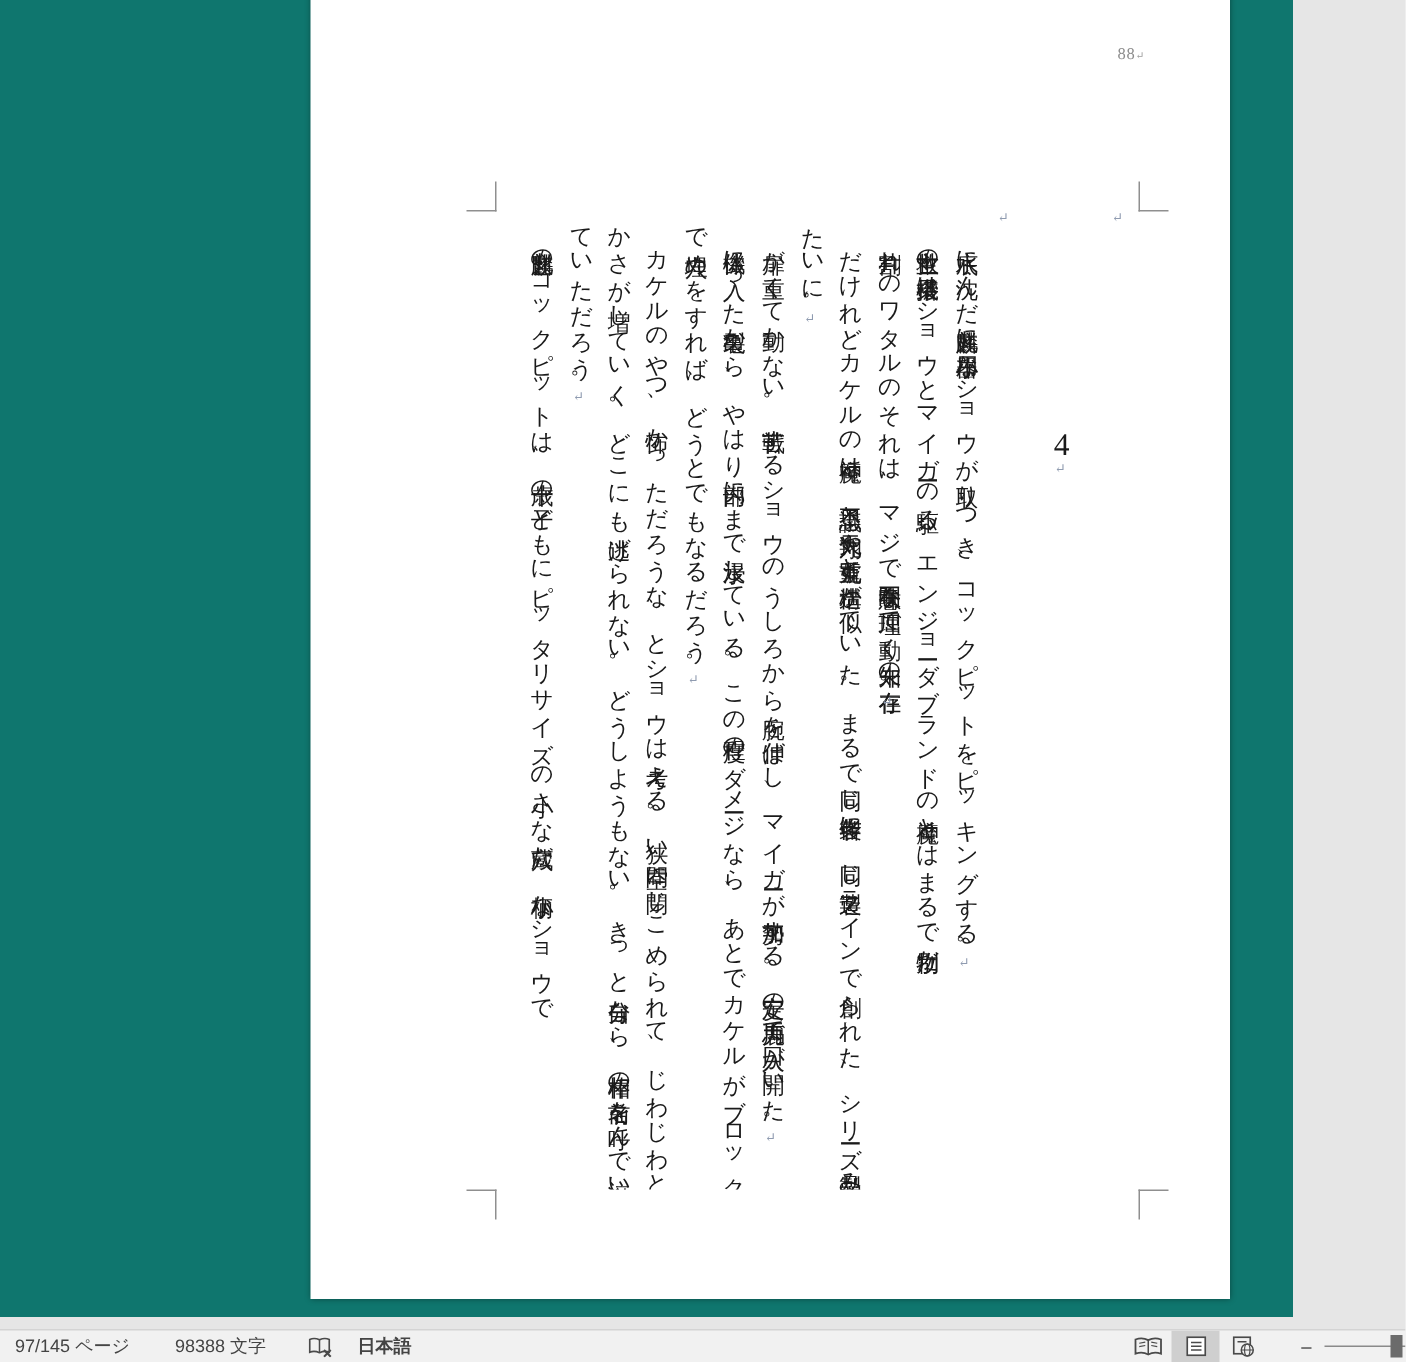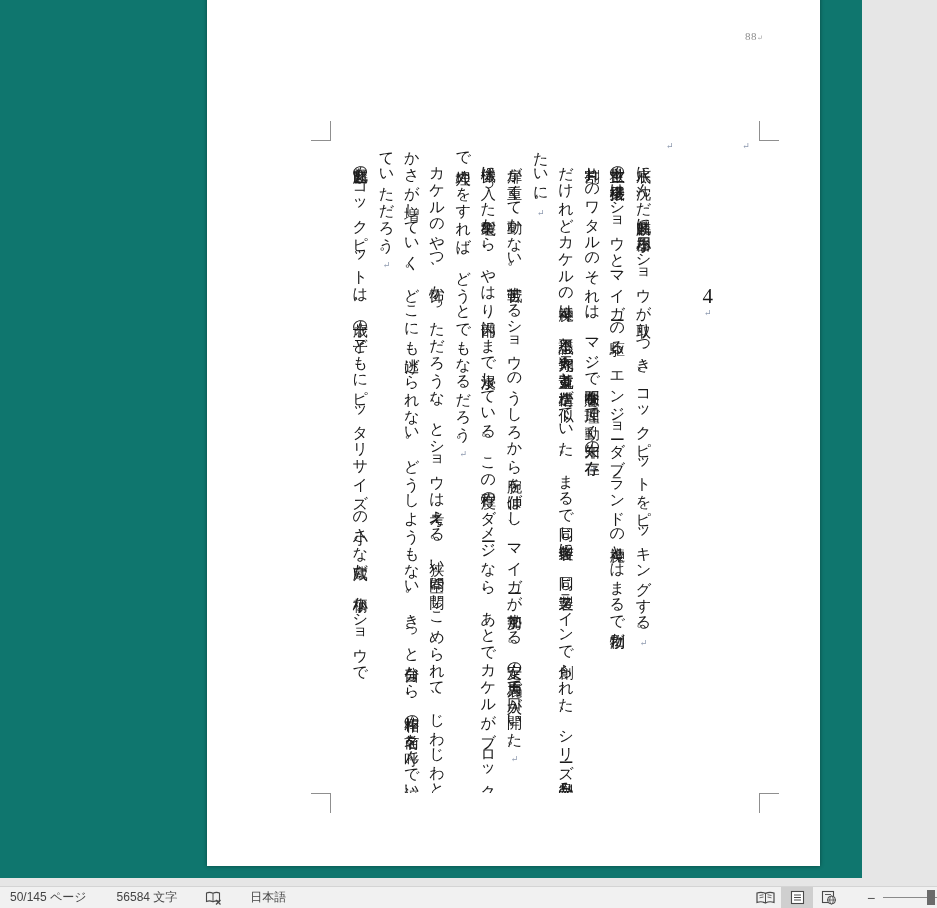--- a/index.html
+++ b/index.html
@@ -38,21 +38,21 @@
   .chapter-heading .pmark { font-size:9px; }
 
   
   .status-bar { position:absolute; left:0; top:886px; width:937px; height:22px; background:#f1f1f1;
                 border-top:1px solid #d4d4d4; font-size:12px; color:#444; overflow:hidden; }
   .sb-left { position:absolute; left:0; top:0; height:100%; display:flex; align-items:center; }
   .sb-item { padding:0 8px; height:100%; display:flex; align-items:center; white-space:nowrap; }
   .sb-item.pages { margin-left:2px; }
   .sb-item.words { margin-left:14px; }
   .sb-item.proof { margin-left:12px; }
-  .sb-item.lang  { margin-left:12px; }
+  .sb-item.lang  { margin-left:0;font-weight:bold; }
 
   .sb-right { position:absolute; right:-14px; top:0; height:100%; display:flex; align-items:center; }
   .view-btn { width:32px; height:22px; display:flex; align-items:center; justify-content:center; }
   .view-btn.selected { background:#cfcfcf; }
   .zoom-out-btn { width:20px; text-align:center; font-size:14px; color:#555; margin-left:16px; }
   .zoom-slider { position:relative; width:68px; height:22px; margin-left:2px; }
   .zoom-slider .track { position:absolute; left:0; right:0; top:10px; height:1px; background:#8a8a8a; }
   .zoom-slider .handle { position:absolute; left:44px; top:3px; width:8px; height:15px; background:#6b6b6b; }
 
   svg.sbicon { display:block; }
@@ -85,22 +85,22 @@
         <p>麒麟丸のコックピットは、十歳の子どもにピッタリサイズの小さな穴蔵だ。小柄なショウで</p>
       </div>
   </div>
 
 </div>
 
 <div class="side-panel"></div>
 
 <div class="status-bar">
   <div class="sb-left">
-    <div class="sb-item pages">50/145 ページ</div>
-    <div class="sb-item words">56584 文字</div>
+    <div class="sb-item pages">97/145 ページ</div>
+    <div class="sb-item words">98388 文字</div>
     <div class="sb-item proof">
       <span>
         <svg class="sbicon" width="17" height="14" viewBox="0 0 17 14">
           <path d="M1.5 2 Q4.5 0.6 8 2.2 Q11.5 0.6 14.5 2 L14.5 10.5 Q11.5 9.2 8 10.8 Q4.5 9.2 1.5 10.5 Z" fill="none" stroke="#4a4a4a" stroke-width="1.1"></path>
           <line x1="8" y1="2.2" x2="8" y2="10.8" stroke="#4a4a4a" stroke-width="1"></line>
           <line x1="11" y1="9" x2="15.5" y2="13.5" stroke="#4a4a4a" stroke-width="1.3"></line>
           <line x1="15.5" y1="9" x2="11" y2="13.5" stroke="#4a4a4a" stroke-width="1.3"></line>
         </svg>
       </span>
     </div>

